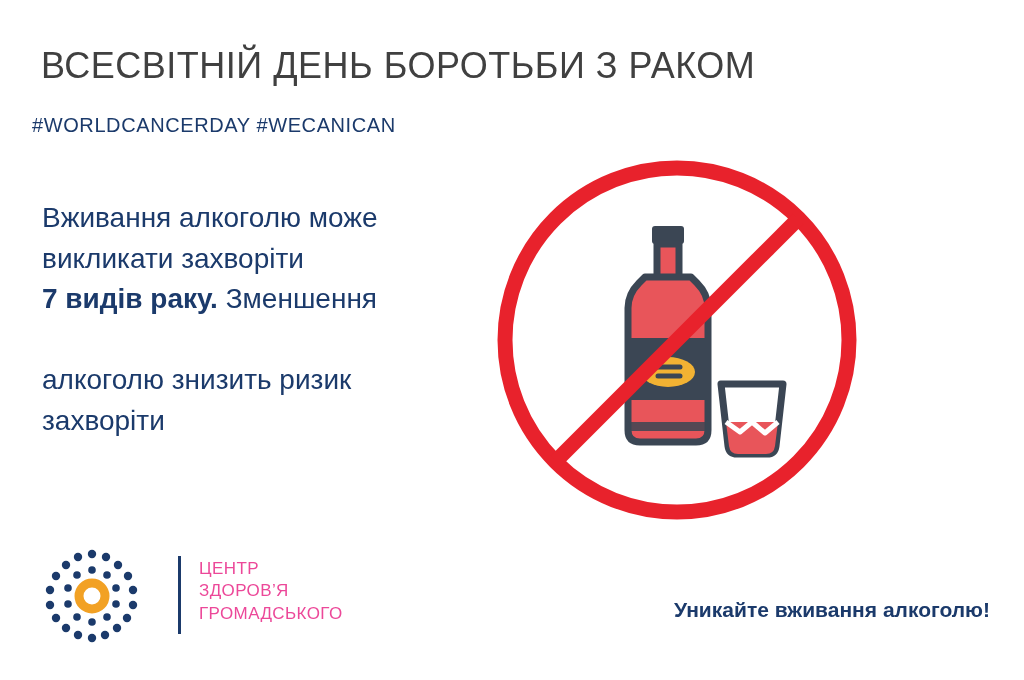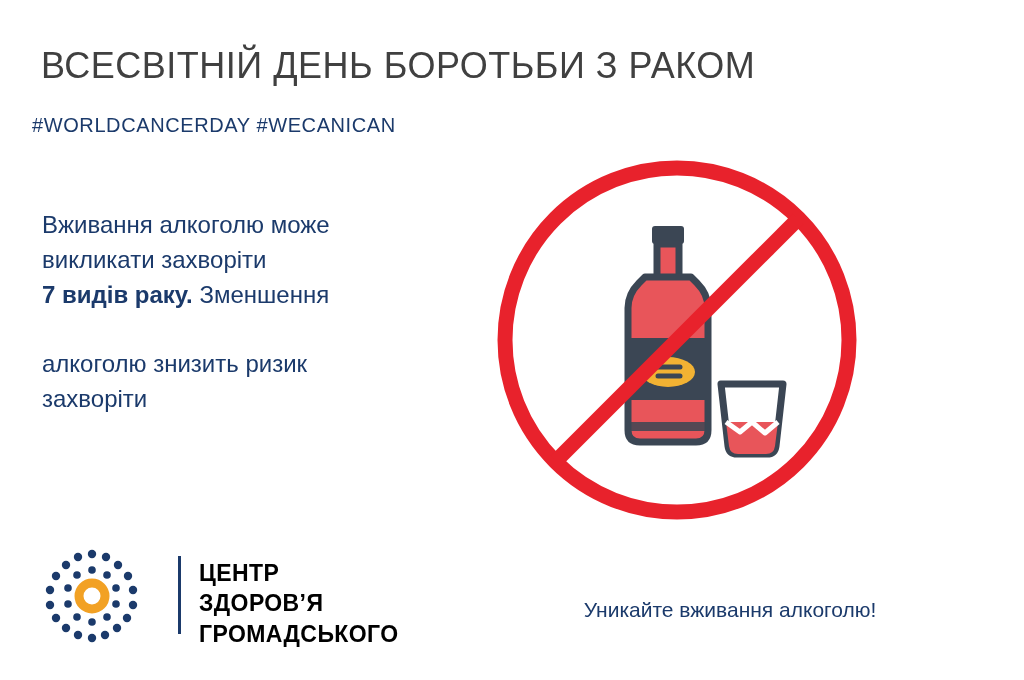--- a/index.html
+++ b/index.html
@@ -41,43 +41,43 @@
     font-size: 20px;
     letter-spacing: 0.6px;
     color: #1b3a6b;
     text-transform: uppercase;
   }
 
   
   .body-copy {
     position: absolute;
     left: 42px;
-    top: 208px;
+    top: 198px;
     width: 400px;
-    font-size: 24px;
+    font-size: 28px;
     line-height: 1.45;
     color: #1b3a6b;
     font-weight: bold;
   }
   .body-copy .light {
     font-weight: normal;
   }
   .body-copy .strong {
     font-weight: bold;
   }
 
   
   .caption {
     position: absolute;
     left: 470px;
     top: 598px;
     width: 520px;
-    text-align: center;
+    text-align: right;
     font-size: 21px;
-    font-weight: normal;
+    font-weight: bold;
     color: #1b3a6b;
   }
 
   
   .illustration {
     position: absolute;
     left: 497px;
     top: 160px;
     width: 360px;
     height: 360px;
@@ -103,24 +103,24 @@
     left: 134px;
     top: 8px;
     width: 3px;
     height: 78px;
     background: #1b3a6b;
   }
   .logo-text {
     position: absolute;
     left: 155px;
     top: 10px;
-    font-size: 23px;
-    font-weight: bold;
+    font-size: 17px;
+    font-weight: normal;
     line-height: 1.32;
-    color: #000000;
+    color: #ec4899;
     letter-spacing: 0.4px;
     text-transform: uppercase;
   }
 </style>
 </head>
 <body>
 
 <div class="poster">
 
   <div class="title">ВСЕСВІТНІЙ ДЕНЬ БОРОТЬБИ З РАКОМ</div>

